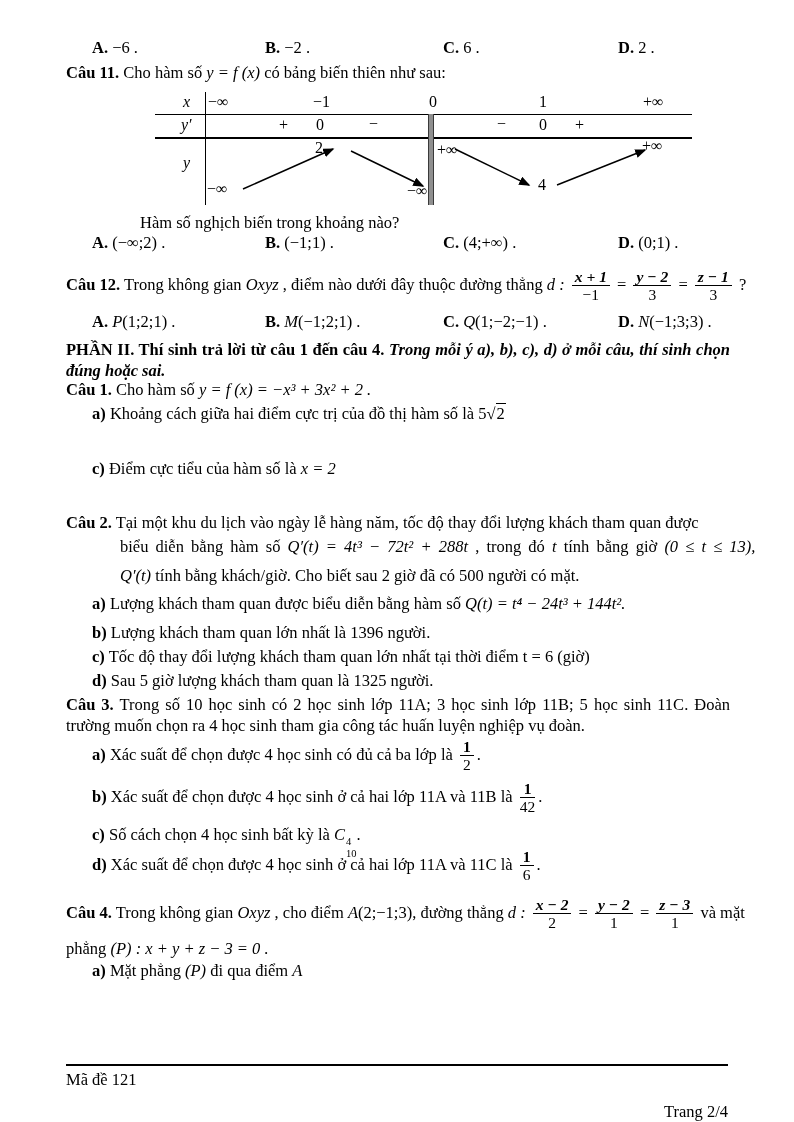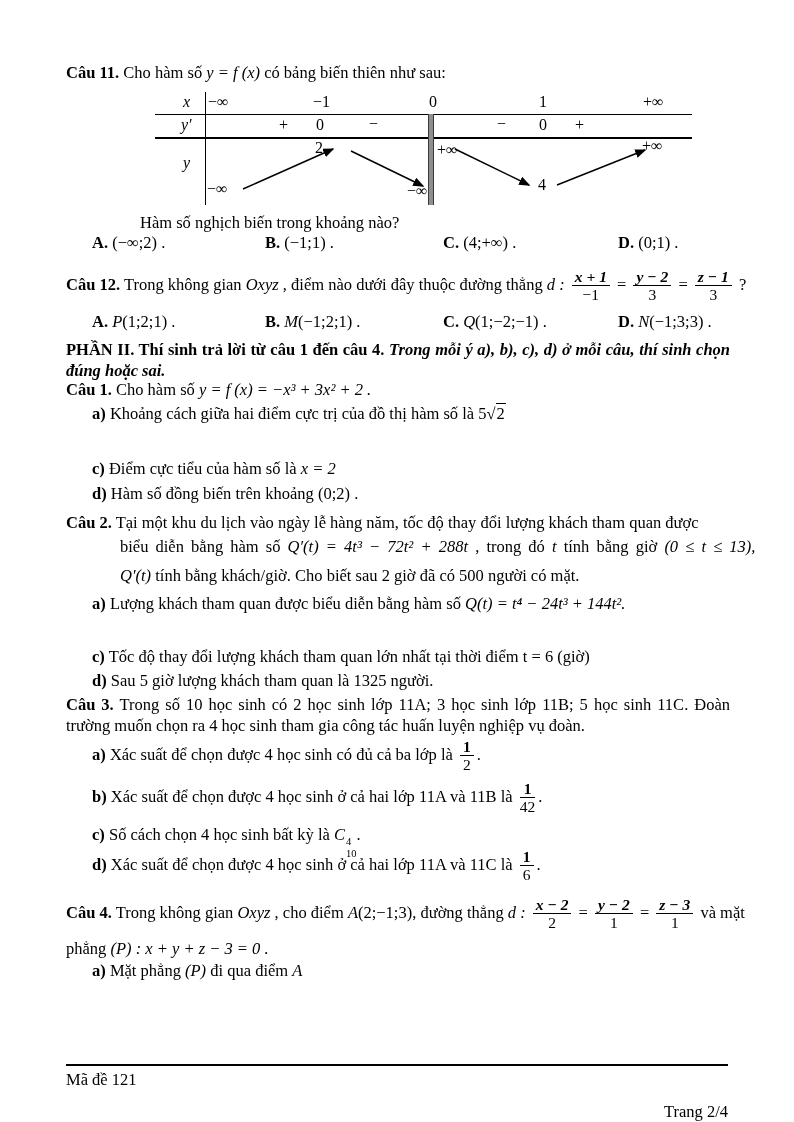--- a/index.html
+++ b/index.html
@@ -32,20 +32,26 @@
   .bbt .dbar{position:absolute;left:273px;top:22px;width:4px;height:91px;background:#8f8f8f;border-left:1px solid #3a3a3a;border-right:1px solid #3a3a3a;}
   .bbt svg{position:absolute;left:0;top:0;}
   
   .footline{position:absolute;left:66px;top:1064px;width:662px;height:1.6px;background:#000;}
 </style>
 </head>
 <body>
 
 <div class="page">
 
+  <div class="ansrow" style="top:37px;">
+    <span class="ans" style="left:92px;"><span class="b">A.</span> <span>−6 .</span></span>
+    <span class="ans" style="left:265px;"><span class="b">B.</span> <span>−2 .</span></span>
+    <span class="ans" style="left:443px;"><span class="b">C.</span> <span>6 .</span></span>
+    <span class="ans" style="left:618px;"><span class="b">D.</span> <span>2 .</span></span>
+  </div>
 
   <div class="abs nowrap" style="left:66px;top:62px;">
     <span class="b">Câu 11.</span>
     <span>Cho hàm số</span>
     <span class="math">y = f (x)</span>
     <span>có bảng biến thiên như sau:</span>
   </div>
 
   <div class="bbt">
     <div class="vline"></div>
@@ -130,26 +136,20 @@
   <div class="abs nowrap" style="left:92px;top:403px;">
     <span class="b">a)</span>
     <span>Khoảng cách giữa hai điểm cực trị của đồ thị hàm số là</span>
     <span>5</span><span>√</span><span class="rad-arg">2</span>
   </div>
   <div class="abs nowrap" style="left:92px;top:458px;">
     <span class="b">c)</span>
     <span>Điểm cực tiểu của hàm số là</span>
     <span class="math">x = 2</span>
   </div>
-  <div class="abs nowrap" style="left:92px;top:483px;">
-    <span class="b">d)</span>
-    <span>Hàm số đồng biến trên khoảng</span>
-    <span>(0;2)</span>
-    <span>.</span>
-  </div>
 
   <div class="abs nowrap" style="left:66px;top:512px;">
     <span class="b">Câu 2.</span>
     <span>Tại một khu du lịch vào ngày lễ hàng năm, tốc độ thay đổi lượng khách tham quan được</span>
   </div>
   <div class="abs nowrap" style="left:120px;top:536px;word-spacing:3px;">
     <span>biểu diễn bằng hàm số</span>
     <span class="math">Q′(t) = 4t³ − 72t² + 288t</span>
     <span>, trong đó</span>
     <span class="mvar">t</span>
@@ -157,20 +157,24 @@
     <span class="math">(0 ≤ t ≤ 13),</span>
   </div>
   <div class="abs nowrap" style="left:120px;top:565px;">
     <span class="math">Q′(t)</span>
     <span>tính bằng khách/giờ. Cho biết sau 2 giờ đã có 500 người có mặt.</span>
   </div>
   <div class="abs nowrap" style="left:92px;top:593px;">
     <span class="b">a)</span>
     <span>Lượng khách tham quan được biểu diễn bằng hàm số</span>
     <span class="math">Q(t) = t⁴ − 24t³ + 144t².</span>
+  </div>
+  <div class="abs nowrap" style="left:92px;top:622px;">
+    <span class="b">b)</span>
+    <span>Lượng khách tham quan lớn nhất là 1396 người.</span>
   </div>
   <div class="abs nowrap" style="left:92px;top:646px;">
     <span class="b">c)</span>
     <span>Tốc độ thay đổi lượng khách tham quan lớn nhất tại thời điểm t = 6 (giờ)</span>
   </div>
   <div class="abs nowrap" style="left:92px;top:670px;">
     <span class="b">d)</span>
     <span>Sau 5 giờ lượng khách tham quan là 1325 người.</span>
   </div>
 

